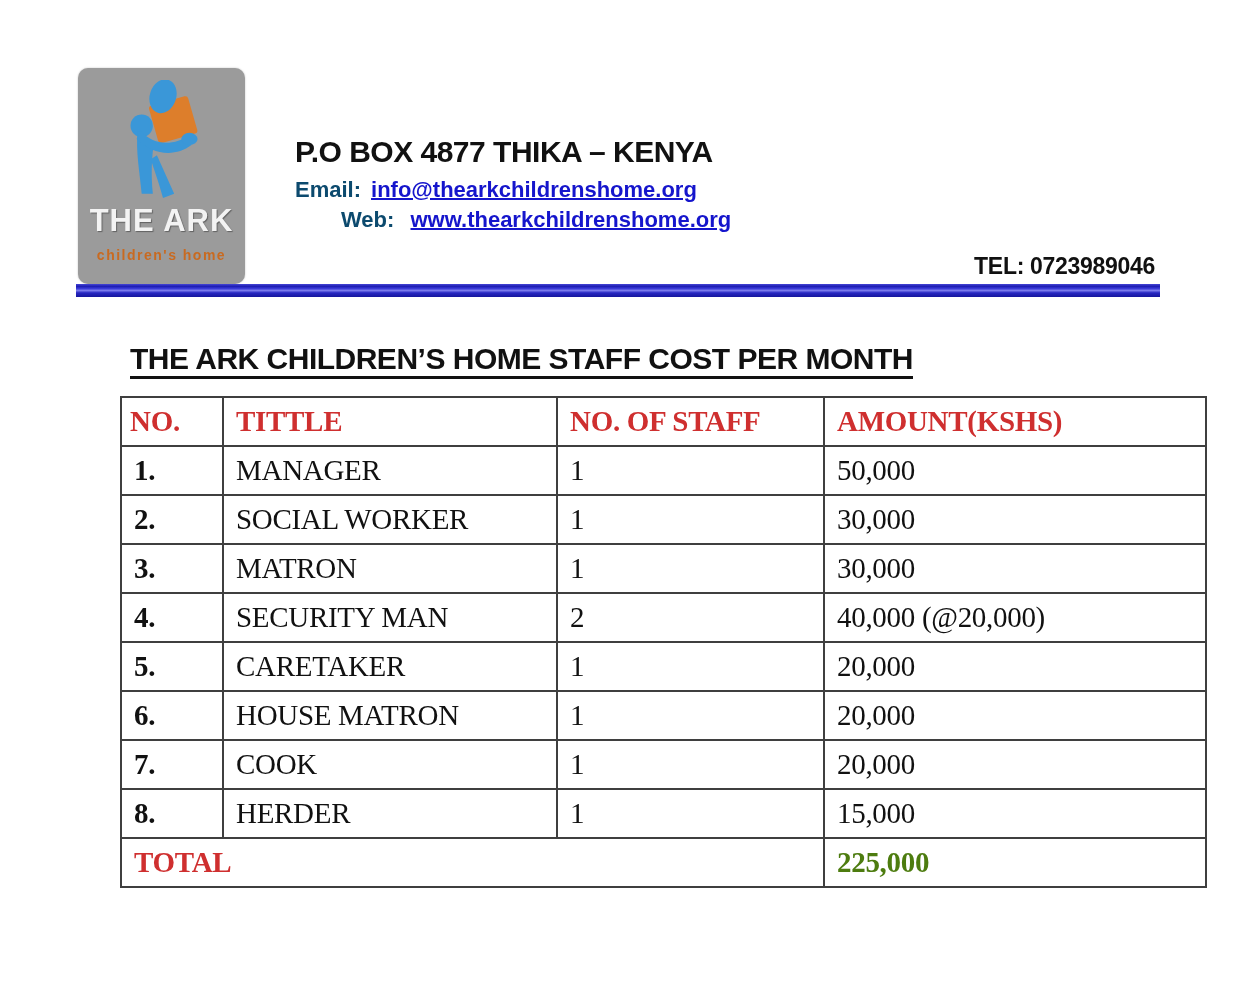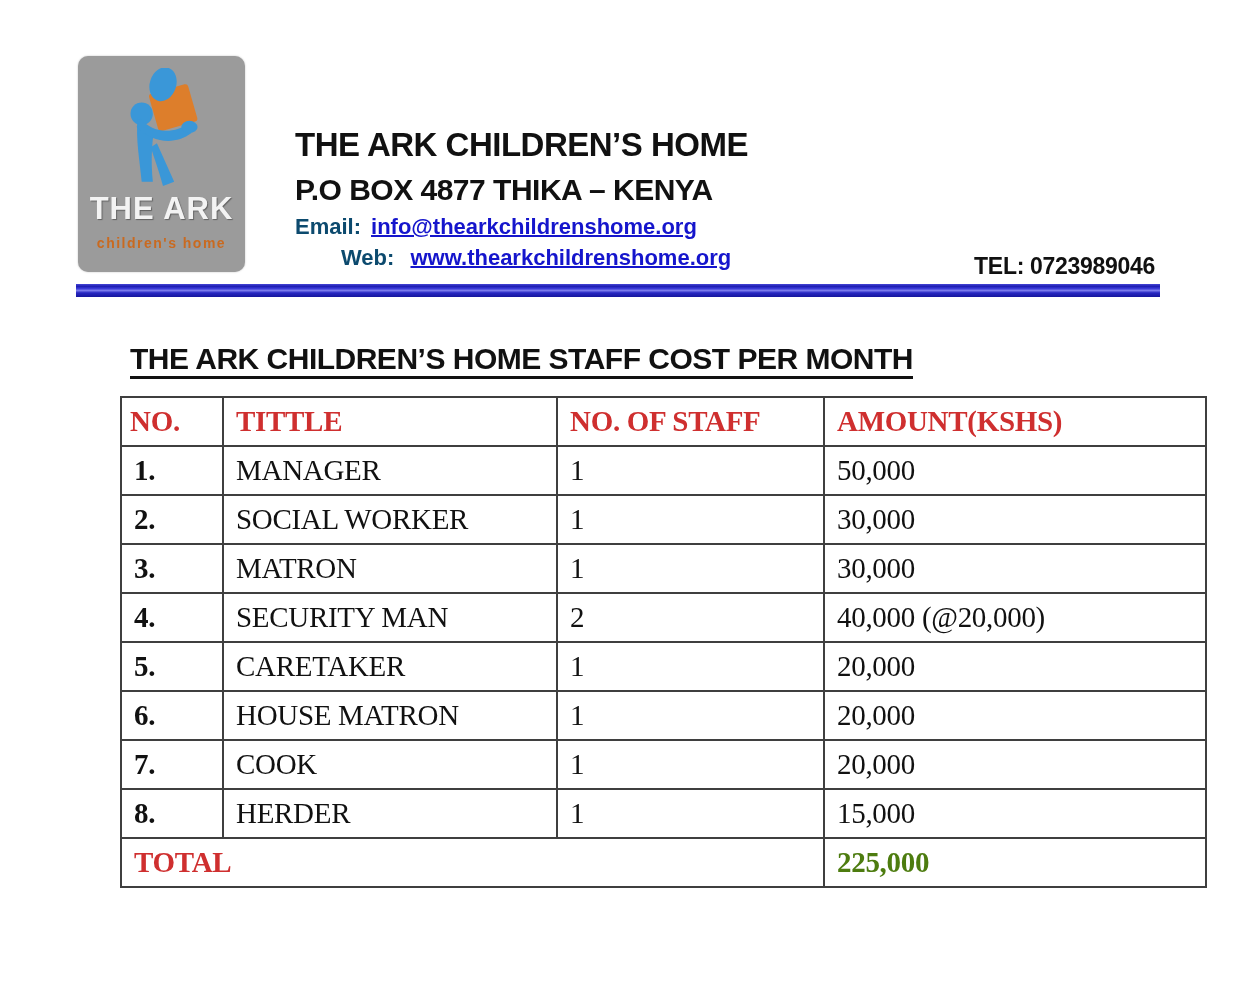--- a/index.html
+++ b/index.html
@@ -2,21 +2,21 @@
 <html><head>
 <meta charset="utf-8">
 <style>
   html,body{margin:0;padding:0;}
   body{
     width:1260px;height:984px;background:#ffffff;position:relative;
     font-family:"Liberation Sans",sans-serif;color:#111;overflow:hidden;
   }
   
   .logo{
-    position:absolute;left:78px;top:56px;width:167px;height:216px;
+    position:absolute;left:78px;top:68px;width:167px;height:216px;
     background:#9b9b9b;border-radius:10px;
     display:flex;flex-direction:column;align-items:center;
     box-shadow:0 0 2px rgba(0,0,0,.25);
   }
   .logo svg{margin-top:12px;}
   .logo-title{
     color:#f3f3f3;font-size:31px;font-weight:600;letter-spacing:1px;
     line-height:1;margin-top:1px;text-shadow:1px 1px 1px rgba(60,60,60,.6);
     white-space:nowrap;
   }
@@ -83,21 +83,20 @@
     <path d="M50 74 L67 112 L56 116 C51 98 47 88 44 78 Z" fill="#3a97d8"></path>
 
     <path d="M34 50 C48 66 68 64 82 54 L84 64 C68 76 46 74 30 58 Z" fill="#3a97d8"></path>
     <ellipse cx="82" cy="58" rx="8" ry="6" fill="#3a97d8"></ellipse>
   </svg>
   <div class="logo-title">THE ARK</div>
   <div class="logo-sub">children's home</div>
 </div>
 
 <div class="header-block">
-  <div class="org-name">THE ARK CHILDREN’S HOME</div>
   <div class="address">P.O BOX 4877 THIKA – KENYA</div>
   <div class="contact-line email">
     <span class="contact-label">Email:</span><span class="doc-link">info@thearkchildrenshome.org</span>
   </div>
   <div class="contact-line web">
     <span class="contact-label">Web:</span> <span class="doc-link">www.thearkchildrenshome.org</span>
   </div>
 </div>
 <div class="tel">TEL: 0723989046</div>
 

